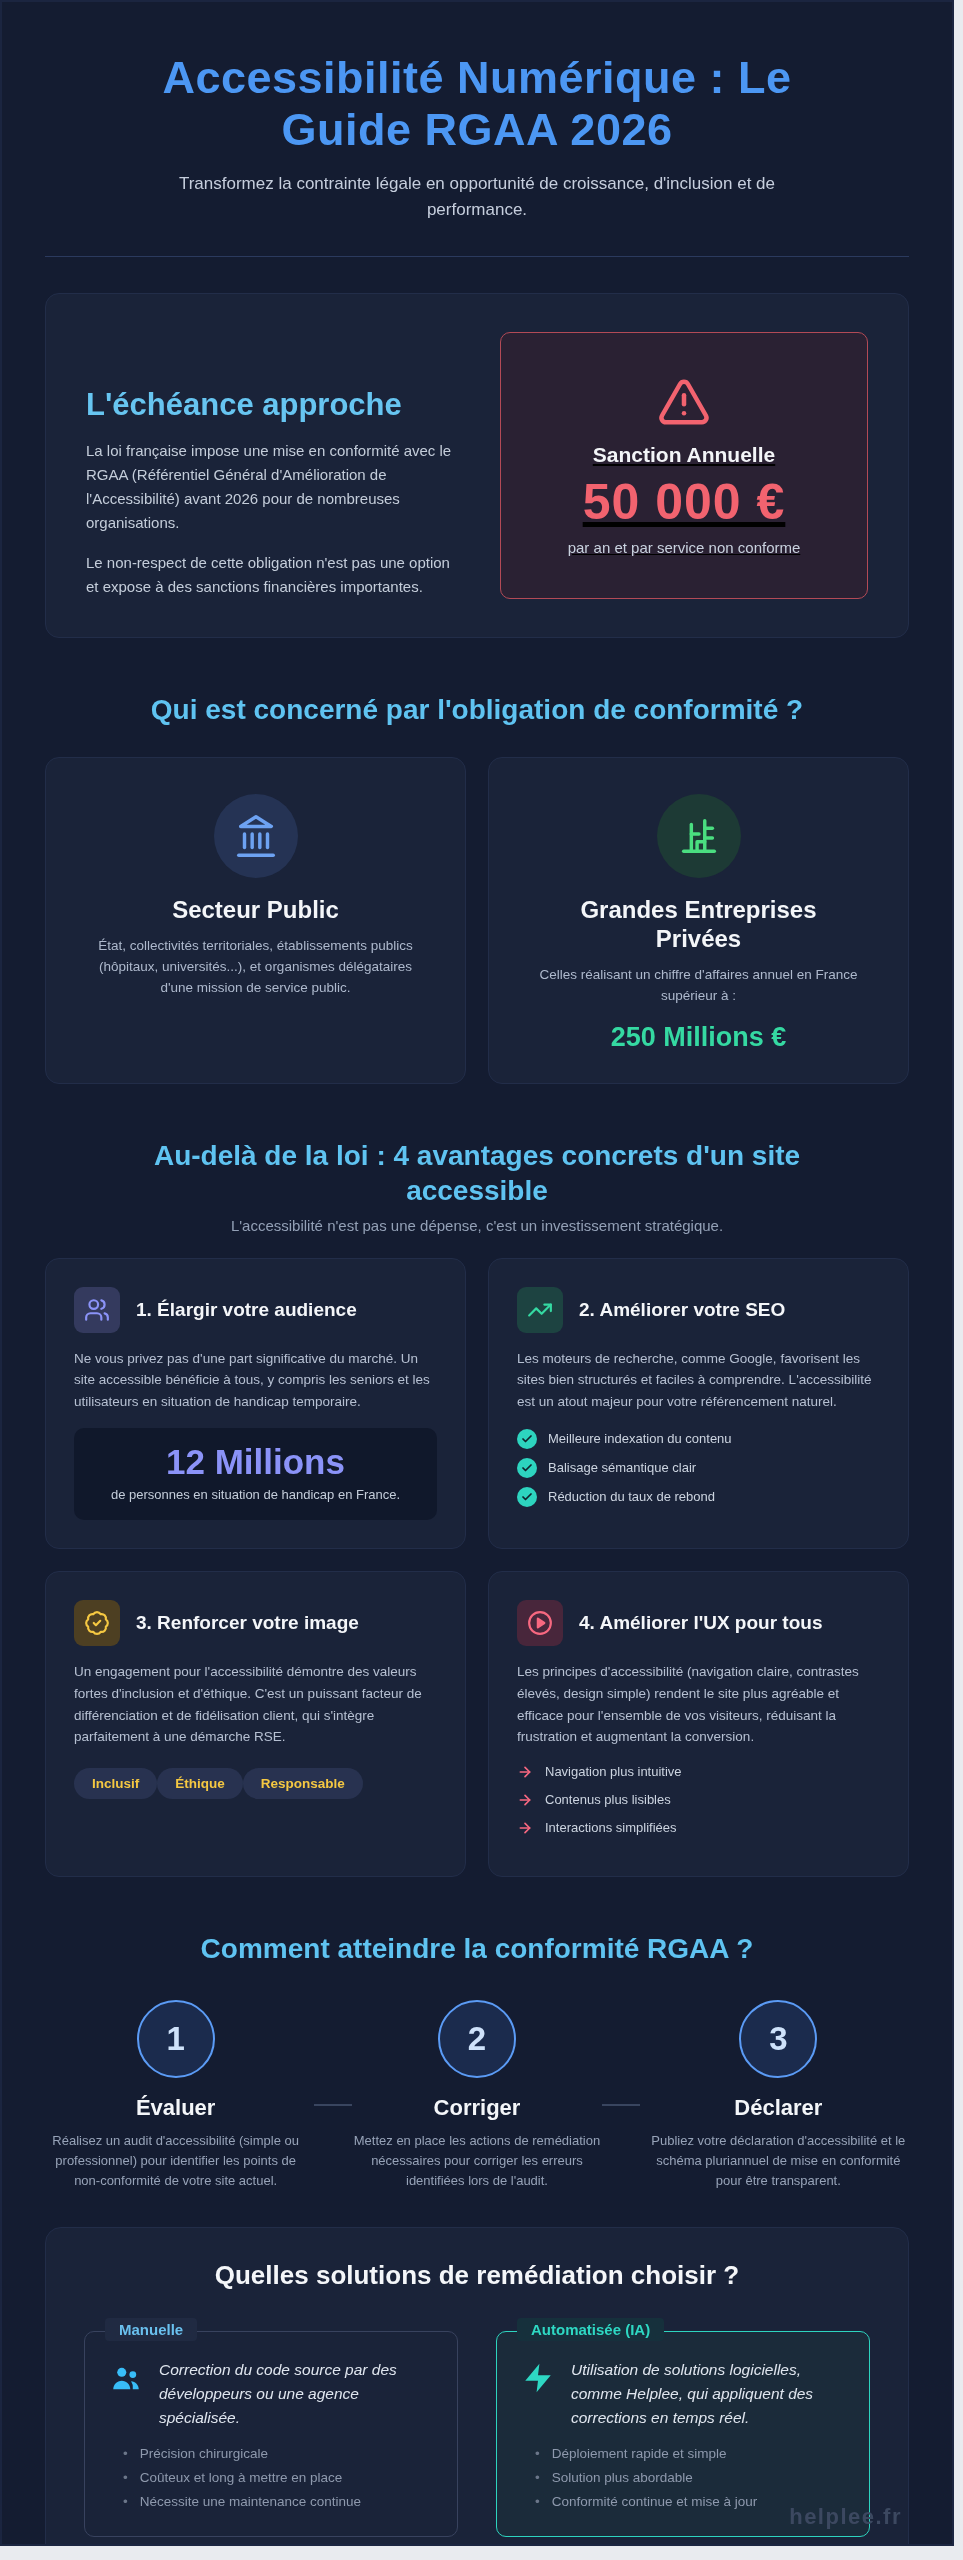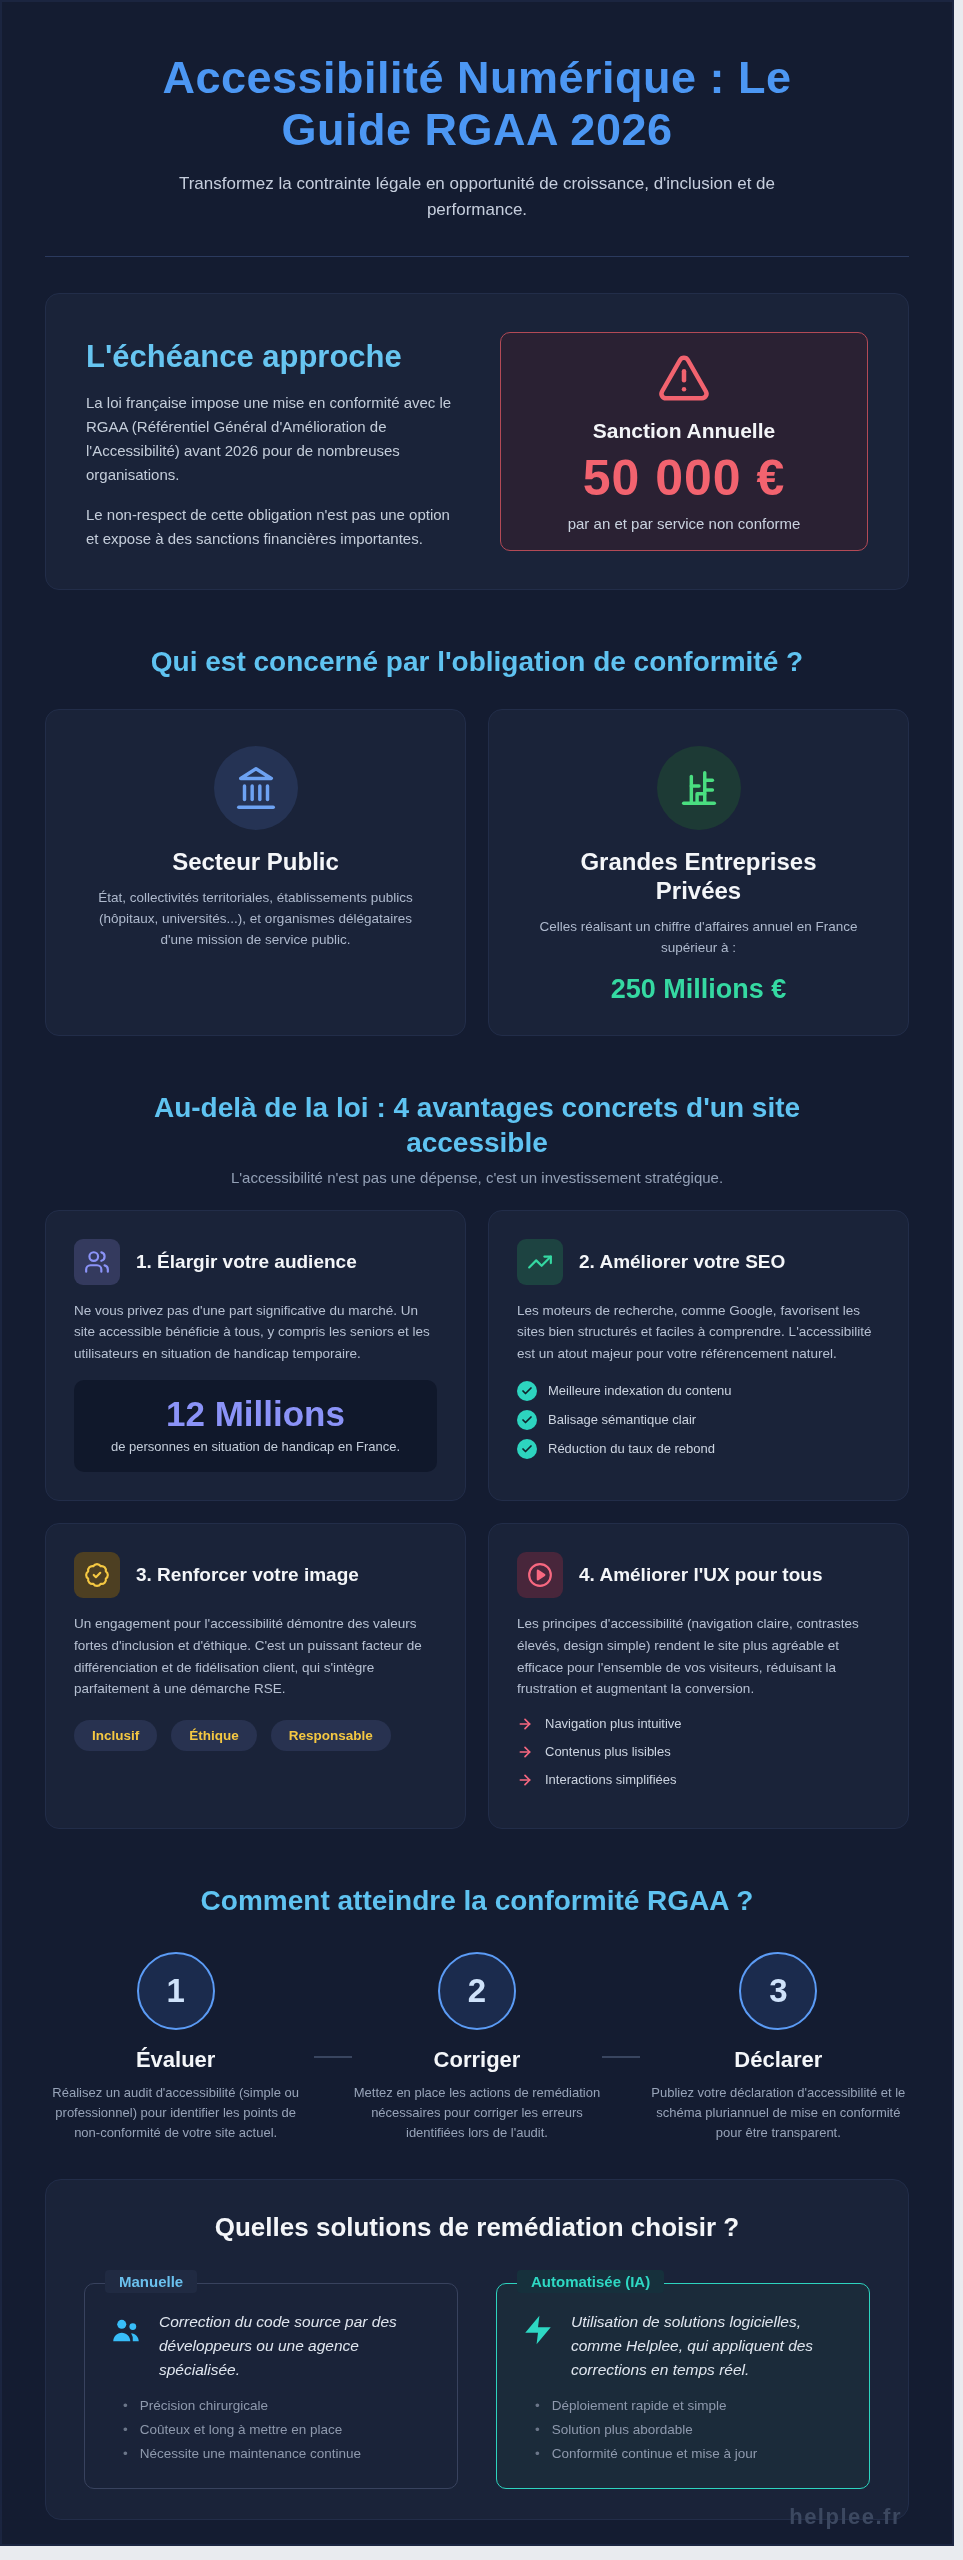--- a/index.html
+++ b/index.html
@@ -31,21 +31,21 @@
   .card { background:#1a2339; border:1px solid #222d49; border-radius:14px; }
 
   
   .deadline { margin-top:36px; padding:38px 40px; display:flex; gap:42px; align-items:flex-end; }
   .deadline-left { flex:1; }
   .deadline-left h2 { color:#67c5f1; font-size:31px; font-weight:bold; margin-bottom:16px; }
   .deadline-left p { color:#c4cdda; font-size:15px; line-height:1.6; margin-bottom:16px; }
   .deadline-left p:last-child { margin-bottom:0; }
   .sanction {
     width:368px; background:#2a2133; border:1px solid #b34a56; border-radius:10px;
-    padding:18px 20px; text-align:center; flex-shrink:0;
+    padding:42px 20px; text-align:center; flex-shrink:0;text-decoration:underline;
   }
   .sanction .warn { color:#f2636f; }
   .sanction-label { color:#f3f5f8; font-size:21px; font-weight:bold; margin-top:14px; }
   .sanction-amount { color:#f2636f; font-size:50px; font-weight:bold; margin-top:6px; letter-spacing:1px; }
   .sanction-caption { color:#c9d2df; font-size:15px; margin-top:8px; }
 
   
   .section-heading {
     color:#5fc3f1; font-size:28px; font-weight:bold; text-align:center;
     margin:54px auto 0; max-width:720px; line-height:1.25;
@@ -86,21 +86,21 @@
   }
   .stat-value { color:#8b93f8; font-size:35px; font-weight:bold; }
   .stat-caption { color:#c4cdda; font-size:13px; line-height:1.45; margin-top:4px; }
   .check-list { list-style:none; margin-top:16px; }
   .check-list li { display:flex; align-items:center; gap:11px; margin-bottom:9px; }
   .check-dot {
     width:20px; height:20px; border-radius:50%; background:#2dd4bf; color:#10232b;
     display:flex; align-items:center; justify-content:center; flex-shrink:0;
   }
   .check-list span.txt { color:#ccd4e0; font-size:13px; }
-  .tag-row { display:flex; gap:14px; margin-top:20px; }
+  .tag-row { display:flex; margin-top:20px; }
   .tag {
     background:#283250; border-radius:999px; padding:8px 18px;
     color:#f5c842; font-size:13.5px; font-weight:bold;
   }
   .arrow-list { list-style:none; margin-top:16px; }
   .arrow-list li { display:flex; align-items:center; gap:12px; margin-bottom:12px; }
   .arrow-list .arr { color:#f76880; flex-shrink:0; }
   .arrow-list span.txt { color:#ccd4e0; font-size:13px; }
 
   

